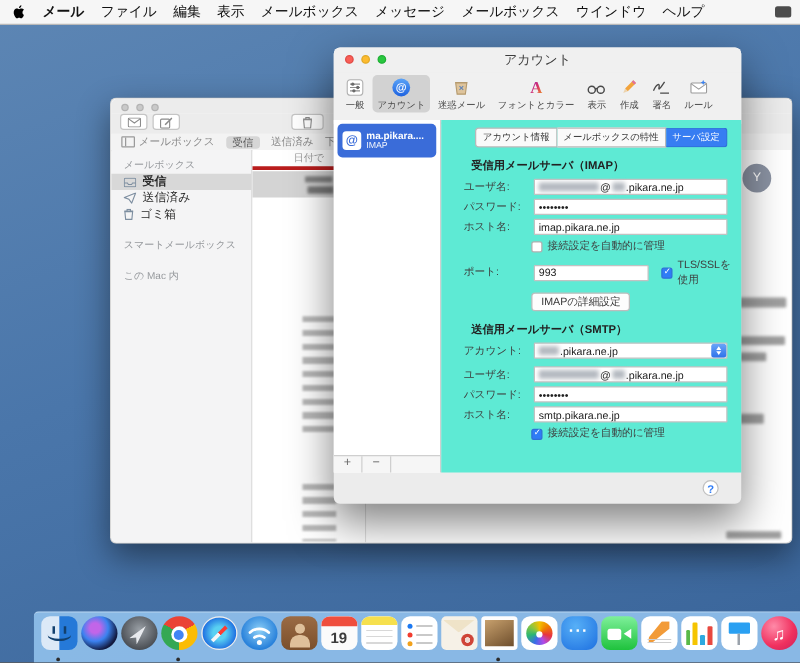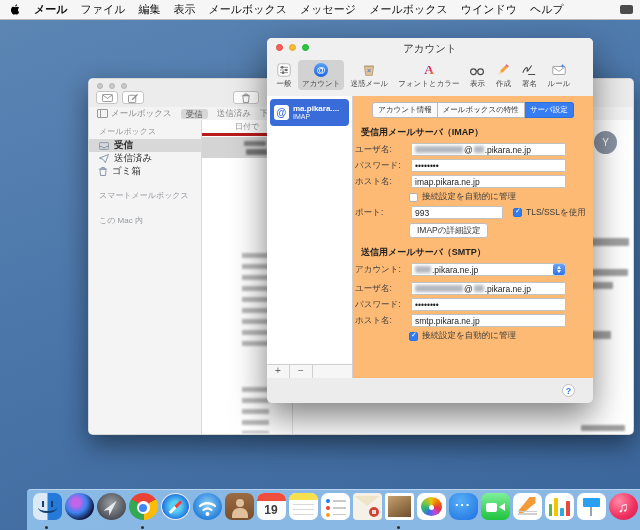--- a/index.html
+++ b/index.html
@@ -64,21 +64,21 @@
   .acct-panel{width:85px;background:#fff;border-right:1px solid #cfcfcf;flex:none;position:relative;}
   .acct-row{margin:3px;height:27px;background:#3a6cd9;border-radius:4px;display:flex;align-items:center;
     gap:4px;padding:0 4px;color:#fff;}
   .acct-icon{width:15px;height:15px;background:#fff;border-radius:3px;color:#3a6cd9;font-weight:bold;
     font-size:10px;display:flex;align-items:center;justify-content:center;flex:none;}
   .acct-name{font-size:8px;font-weight:bold;line-height:9px;max-width:55px;overflow:hidden;white-space:nowrap;}
   .acct-proto{font-size:7px;opacity:.92;line-height:8px;}
   .acct-btns{position:absolute;left:0;right:0;bottom:0;height:13px;border-top:1px solid #cfcfcf;
     background:#f6f6f6;display:flex;}
   .ab{width:22px;border-right:1px solid #cfcfcf;font-size:10px;color:#666;text-align:center;line-height:12px;}
-  .form-panel{flex:1;background:#fdba74;position:relative;padding-top:4px;}
+  .form-panel{flex:1;background:#5eead4;position:relative;padding-top:4px;padding-left:16px;}
   .tabs{display:flex;justify-content:center;margin-top:2px;}
   .tab{font-size:7.5px;padding:2px 5px;background:#fafafa;border:1px solid #b9b9b9;color:#333;white-space:nowrap;}
   .tab:first-child{border-radius:3px 0 0 3px;}
   .tab:last-child{border-radius:0 3px 3px 0;}
   .tab + .tab{border-left:none;}
   .tab.active{background:#377df2;border-color:#2f6fd8;color:#fff;}
   .sec-head{font-weight:bold;font-size:9px;color:#222;margin:8px 0 4px 8px;}
   .frow{display:flex;align-items:center;margin:0 0 3px 2px;}
   .lbl{width:52px;text-align:left;padding-right:4px;color:#3d3d3d;flex:none;font-size:8.5px;}
   .field{height:13px;background:#fff;border:1px solid #c2c2c2;border-radius:1px;width:155px;flex:none;

